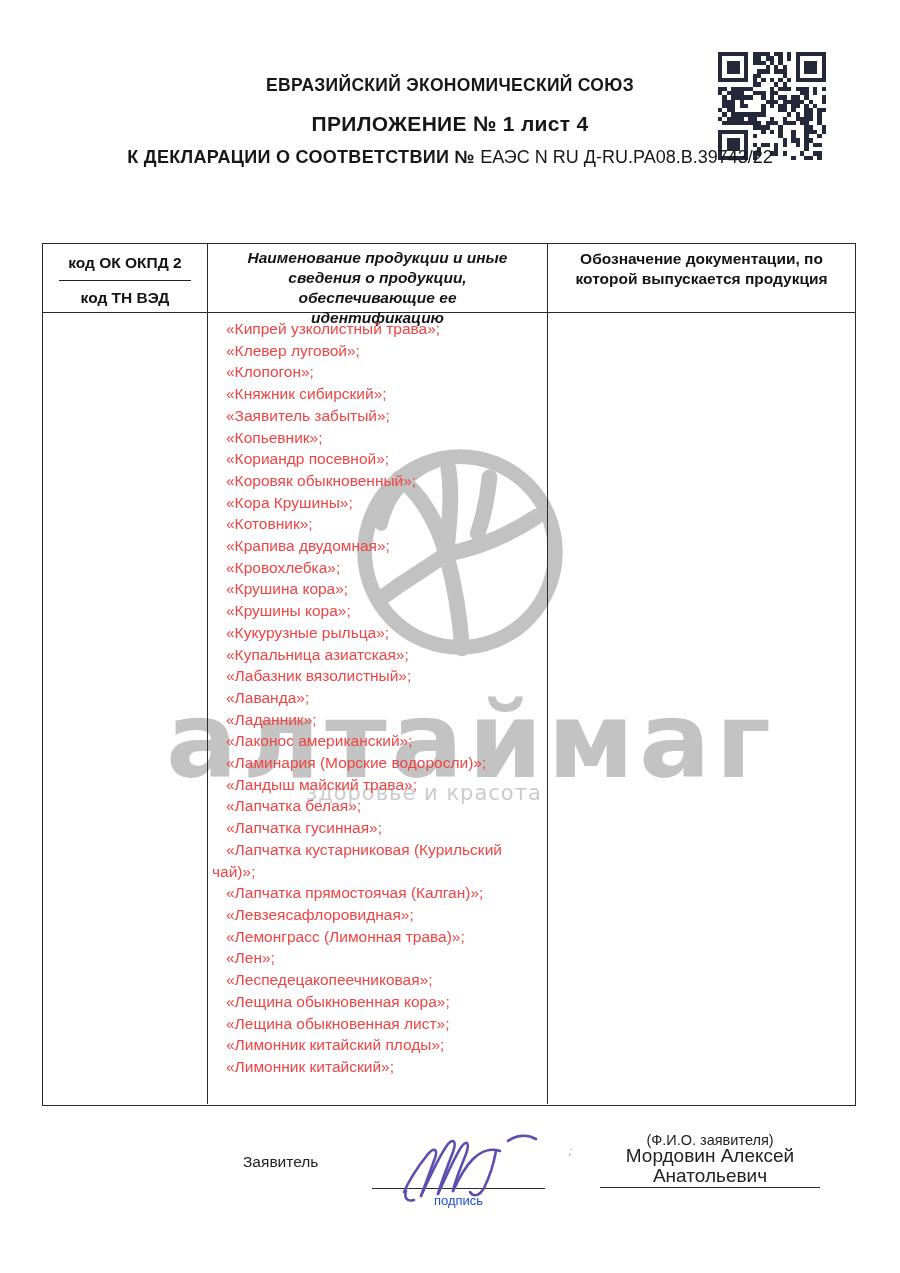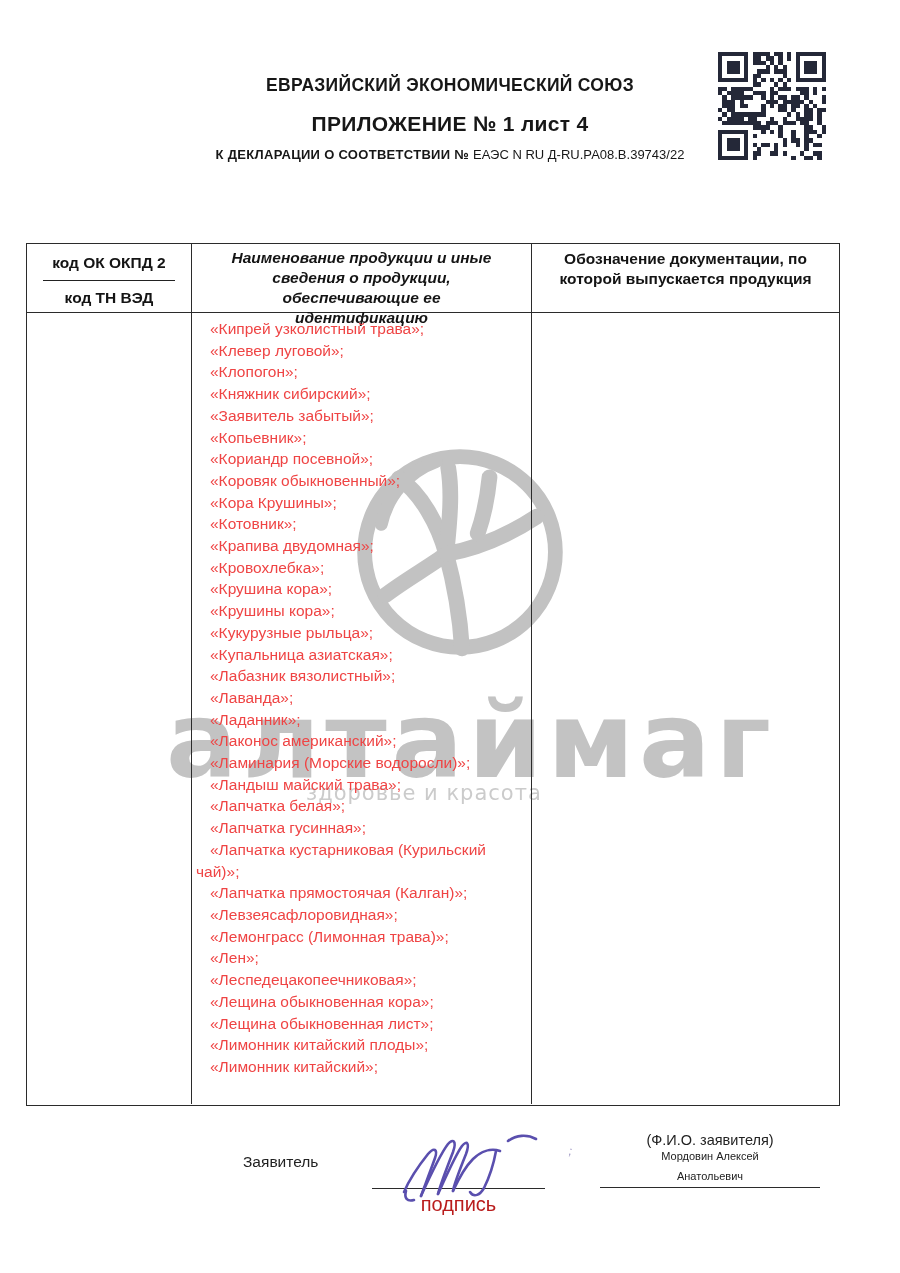--- a/index.html
+++ b/index.html
@@ -4,59 +4,59 @@
 <style>
   html,body{margin:0;padding:0;background:#e8e8e8;}
   .page{position:relative;width:900px;height:1273px;margin:0 auto;background:#ffffff;
         font-family:"Liberation Sans",sans-serif;color:#1f1f1f;overflow:hidden;}
 
   
   .hline{position:absolute;left:0;width:900px;text-align:center;font-weight:bold;
          color:#171717;letter-spacing:.3px;z-index:3;}
   .h1{top:75px;font-size:17.5px;}
   .h2{top:112px;font-size:21px;}
-  .h3{top:147px;font-size:13px;}
+  .h3{top:147px;font-size:18px;}
   .h3 .num{font-weight:normal;letter-spacing:0;}
 
   
   .qr{position:absolute;left:718px;top:52px;width:108px;height:108px;z-index:2;}
 
   
   .wm-tree{position:absolute;left:342px;top:434px;width:236px;height:236px;z-index:1;}
   .wm-word{position:absolute;left:166px;top:688px;font-family:"DejaVu Sans",sans-serif;
            font-weight:bold;font-size:106px;line-height:1;color:#c3c3c3;letter-spacing:5px;z-index:1;}
   .wm-sub{position:absolute;left:306px;top:783px;font-family:"DejaVu Sans",sans-serif;
           font-size:21px;line-height:1;color:#cbcbcb;letter-spacing:1px;z-index:1;}
 
   
-  .table{position:absolute;left:26px;top:243px;width:814px;height:863px;
+  .table{position:absolute;left:42px;top:243px;width:814px;height:863px;
          border:1.8px solid #2b2b2b;box-sizing:border-box;z-index:2;background:transparent;}
   .trow{display:grid;grid-template-columns:164px 340px 1fr;}
   .thead{border-bottom:1.8px solid #2b2b2b;height:68px;}
   .tbody{height:791px;}
   .cell{box-sizing:border-box;}
   .c2,.c3{border-left:1.8px solid #2b2b2b;}
   .th{font-weight:bold;color:#141414;text-align:center;font-size:15.5px;line-height:20px;}
   .c1h{padding-top:9px;}
   .hdr-sep{width:132px;margin:7px auto 7px auto;border-top:1.8px solid #222;height:0;}
   .c2w{width:285px;margin:4px auto 0 auto;font-style:italic;}
   .c3w{width:292px;margin:5px auto 0 auto;}
   .prodcell{padding:5px 6px 0 4px;font-size:15.5px;line-height:21.7px;color:#ef4444;}
   .prod-line{text-indent:14px;}
 
   
   .f-label{position:absolute;left:243px;top:1153px;font-size:15.5px;color:#222;z-index:2;}
   .sig-line{position:absolute;left:372px;top:1188px;width:173px;border-top:1.7px solid #2b2b2b;z-index:2;}
   .sig-caption{position:absolute;left:372px;top:1193px;width:173px;text-align:center;
-               font-size:20px;color:#b91c1c;z-index:2;}
+               font-size:13px;color:#1d4ed8;z-index:2;}
   .sig-svg{position:absolute;left:396px;top:1128px;width:150px;height:78px;z-index:3;}
   .ink-mark{position:absolute;left:569px;top:1144px;font-size:12px;color:#9a93c0;
             transform:rotate(14deg);z-index:2;}
   .name-block{position:absolute;left:595px;top:1146px;width:230px;text-align:center;
-              font-size:11px;line-height:20px;color:#222;z-index:2;}
+              font-size:19px;line-height:20px;color:#222;z-index:2;}
   .name-line{position:absolute;left:600px;top:1187px;width:220px;border-top:1.7px solid #2b2b2b;z-index:2;}
   .name-caption{position:absolute;left:600px;top:1132px;width:220px;text-align:center;
                 font-size:14.5px;color:#222;z-index:2;}
 </style>
 </head>
 <body>
 
 <div class="page">
 
   <div class="hline h1">ЕВРАЗИЙСКИЙ ЭКОНОМИЧЕСКИЙ СОЮЗ</div>

